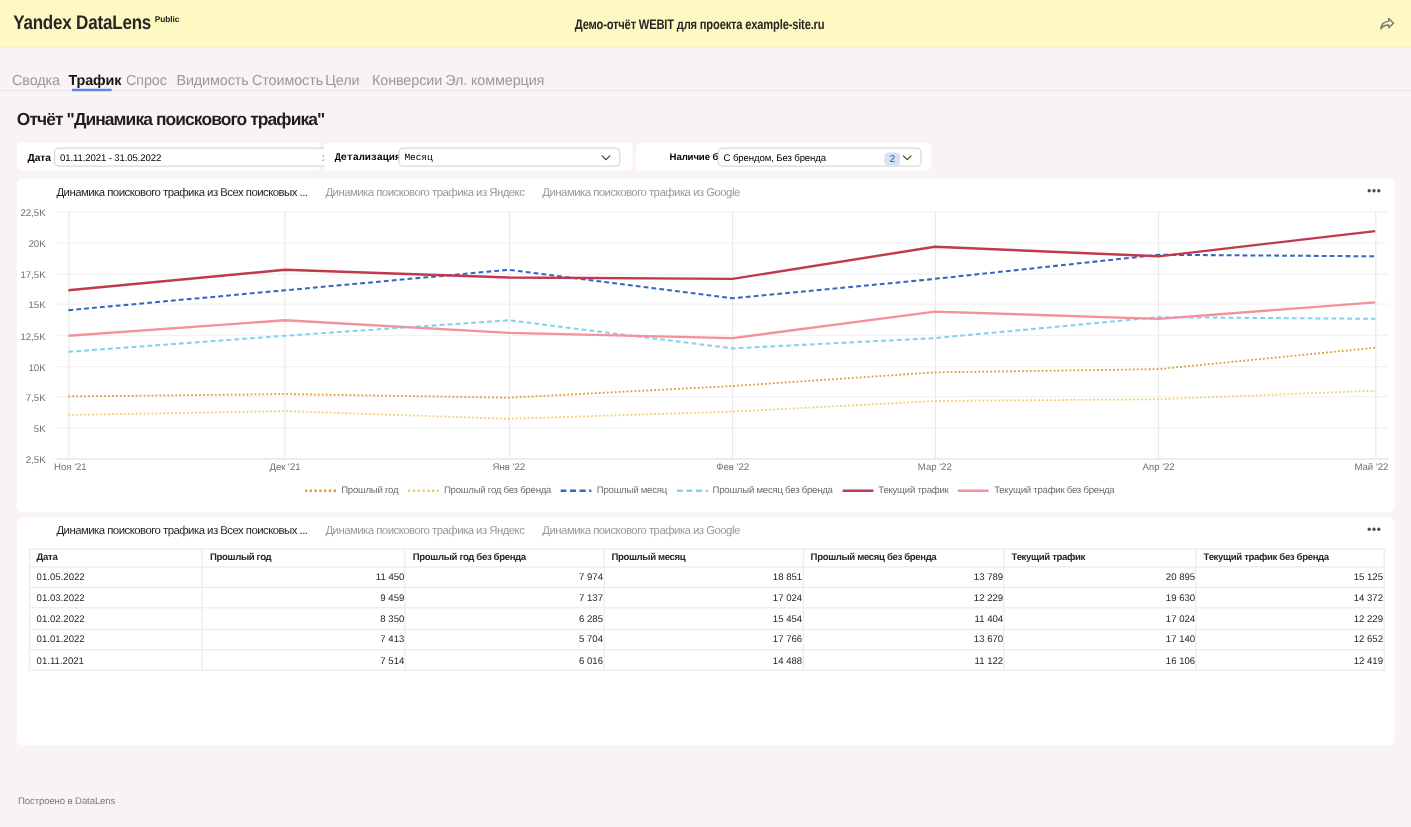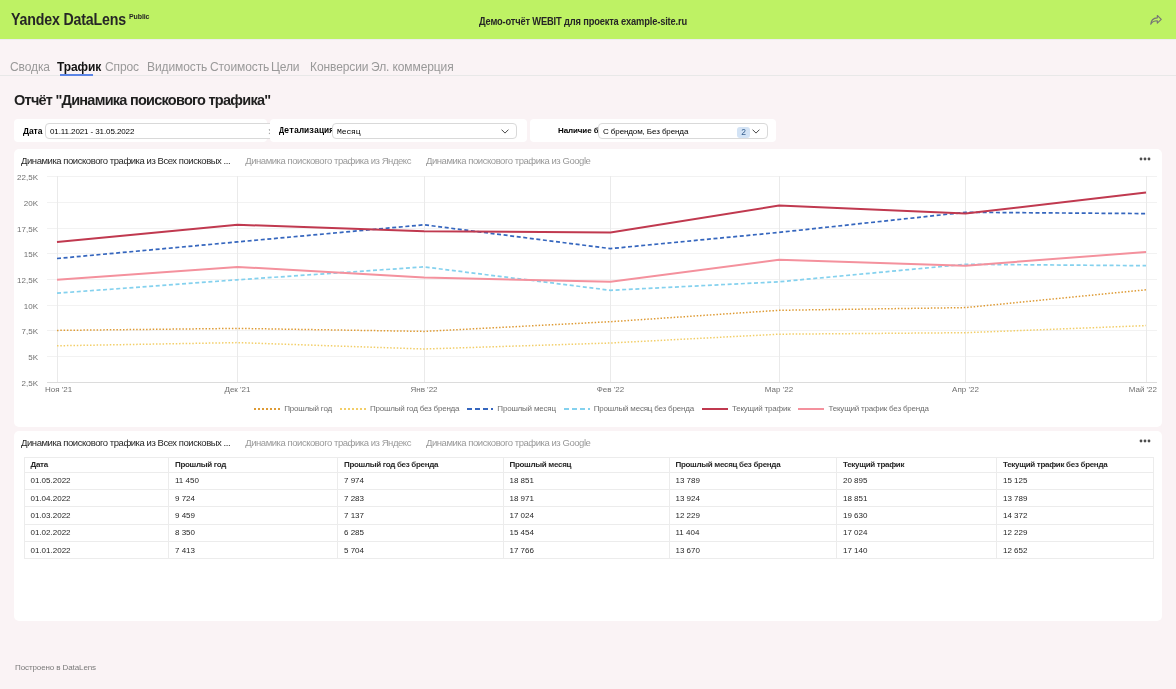--- a/index.html
+++ b/index.html
@@ -1,19 +1,19 @@
 <!DOCTYPE html>
 <html lang="ru"><head>
 <meta charset="utf-8">
 <title>Демо-отчёт WEBIT</title>
 <style>
   * { margin:0; padding:0; box-sizing:border-box; }
   html,body { width:1176px; height:689px; overflow:hidden; }
   body { background:#faf3f5; font-family:"Liberation Sans", sans-serif; position:relative; }
-  .hdr { position:absolute; left:0; top:0; width:1176px; height:40px; background:#bef264; border-bottom:1px solid #ededed; }
+  .hdr { position:absolute; left:0; top:0; width:1176px; height:40px; background:#fef9c3; border-bottom:1px solid #ededed; }
   .logo { position:absolute; left:11px; top:10px; font-size:16.5px; font-weight:bold; color:#262626; letter-spacing:-0.2px; transform:scaleX(0.86); transform-origin:0 50%; white-space:nowrap; }
   .logosup { position:absolute; left:129px; top:13px; font-size:7px; font-weight:bold; color:#262626; letter-spacing:-0.1px; }
   .hdr-title { position:absolute; left:-5px; top:15px; width:1176px; text-align:center; font-size:11.5px; font-weight:bold; color:#262626; letter-spacing:-0.2px; transform:scaleX(0.81); }
   .share { position:absolute; right:13px; top:13px; width:14px; height:14px; color:#757575; }
 
   .tabs { position:absolute; left:0; top:60px; width:1176px; height:13px; font-size:12px; color:#999; letter-spacing:-0.1px; }
   .tabs .t { position:absolute; top:0; white-space:nowrap; }
   .tabs .t.act { color:#141414; font-weight:bold; }
   .tabline { position:absolute; left:0; top:75px; width:1176px; border-bottom:1px solid #e8e8e8; }
   .underl { position:absolute; left:60px; top:74px; width:33px; height:2px; background:#5c85e6; }
@@ -23,31 +23,31 @@
   .fcard { position:absolute; top:119px; height:23px; background:#fff; border-radius:4px; }
   .flabel { position:absolute; top:7px; font-size:8.5px; font-weight:bold; color:#000; white-space:nowrap; letter-spacing:-0.1px; }
   .fbox { position:absolute; top:3.5px; height:16px; border:1px solid #d9d9d9; border-radius:4px; background:#fff; font-size:8px; color:#000; line-height:14px; white-space:nowrap; }
   .fbox .tx { position:absolute; left:4px; top:1px; letter-spacing:-0.1px; }
   .xicon { position:absolute; right:5px; top:1px; color:#9a9a9a; font-size:9px; }
   .chev { position:absolute; right:7px; top:5.5px; width:8px; height:5px; }
   .badge { position:absolute; right:17px; top:3px; background:#d3e3f5; color:#39618f; border-radius:3px; font-size:8.5px; padding:0 4px; height:11px; line-height:11px; }
 
   .card { position:absolute; left:14px; width:1148px; background:#fff; border-radius:5px; }
   .wtabs { position:absolute; left:7px; top:5.5px; display:flex; gap:15px; font-size:9.5px; color:#999; white-space:nowrap; letter-spacing:-0.45px; }
-  .wtabs .wt.act { color:#262626; }
+  .wtabs .wt.act { color:#262626;margin-left:26px; }
   .dots { position:absolute; right:11px; top:8px; }
 
   .legend { position:absolute; left:0; top:255px; width:1148px; display:flex; justify-content:center; gap:8px; font-size:8px; color:#6e6e6e; align-items:center; letter-spacing:-0.2px; padding-left:7px; }
   .li { display:flex; align-items:center; gap:4px; white-space:nowrap; }
 
   table.dt { position:absolute; left:9.5px; top:25.5px; border-collapse:collapse; table-layout:fixed; font-size:8px; color:#262626; }
   table.dt th, table.dt td { border:1px solid #ececec; padding:0 6px; white-space:nowrap; overflow:hidden; }
   table.dt th { height:15px; text-align:left; font-weight:bold; font-size:8px; letter-spacing:-0.3px; }
   table.dt td { height:17.4px; }
-  table.dt td.n { padding-right:20px; }
+  table.dt td.n { text-align:right; padding-right:0; }
 
   .footer { position:absolute; left:15px; top:663px; font-size:8px; color:#7a7a7a; letter-spacing:-0.1px; }
 </style>
 </head>
 <body>
   <div class="hdr">
     <div class="logo">Yandex DataLens</div>
     <div class="logosup">Public</div>
     <div class="hdr-title">Демо-отчёт WEBIT для проекта example-site.ru</div>
     <svg class="share" viewBox="0 0 16 16" fill="none" stroke="#757575" stroke-width="1.3" stroke-linejoin="round">
@@ -215,29 +215,20 @@
       <tr>
           <td>01.05.2022</td>
           <td class="n">11 450</td>
           <td class="n">7 974</td>
           <td class="n">18 851</td>
           <td class="n">13 789</td>
           <td class="n">20 895</td>
           <td class="n">15 125</td>
         </tr>
       <tr>
-          <td>01.04.2022</td>
-          <td class="n">9 724</td>
-          <td class="n">7 283</td>
-          <td class="n">18 971</td>
-          <td class="n">13 924</td>
-          <td class="n">18 851</td>
-          <td class="n">13 789</td>
-        </tr>
-      <tr>
           <td>01.03.2022</td>
           <td class="n">9 459</td>
           <td class="n">7 137</td>
           <td class="n">17 024</td>
           <td class="n">12 229</td>
           <td class="n">19 630</td>
           <td class="n">14 372</td>
         </tr>
       <tr>
           <td>01.02.2022</td>
@@ -250,17 +241,26 @@
         </tr>
       <tr>
           <td>01.01.2022</td>
           <td class="n">7 413</td>
           <td class="n">5 704</td>
           <td class="n">17 766</td>
           <td class="n">13 670</td>
           <td class="n">17 140</td>
           <td class="n">12 652</td>
         </tr>
+      <tr>
+          <td>01.11.2021</td>
+          <td class="n">7 514</td>
+          <td class="n">6 016</td>
+          <td class="n">14 488</td>
+          <td class="n">11 122</td>
+          <td class="n">16 106</td>
+          <td class="n">12 419</td>
+        </tr>
     </tbody>
     </table>
   </div>
 
   <div class="footer">Построено в DataLens</div>
 
 </body></html>

